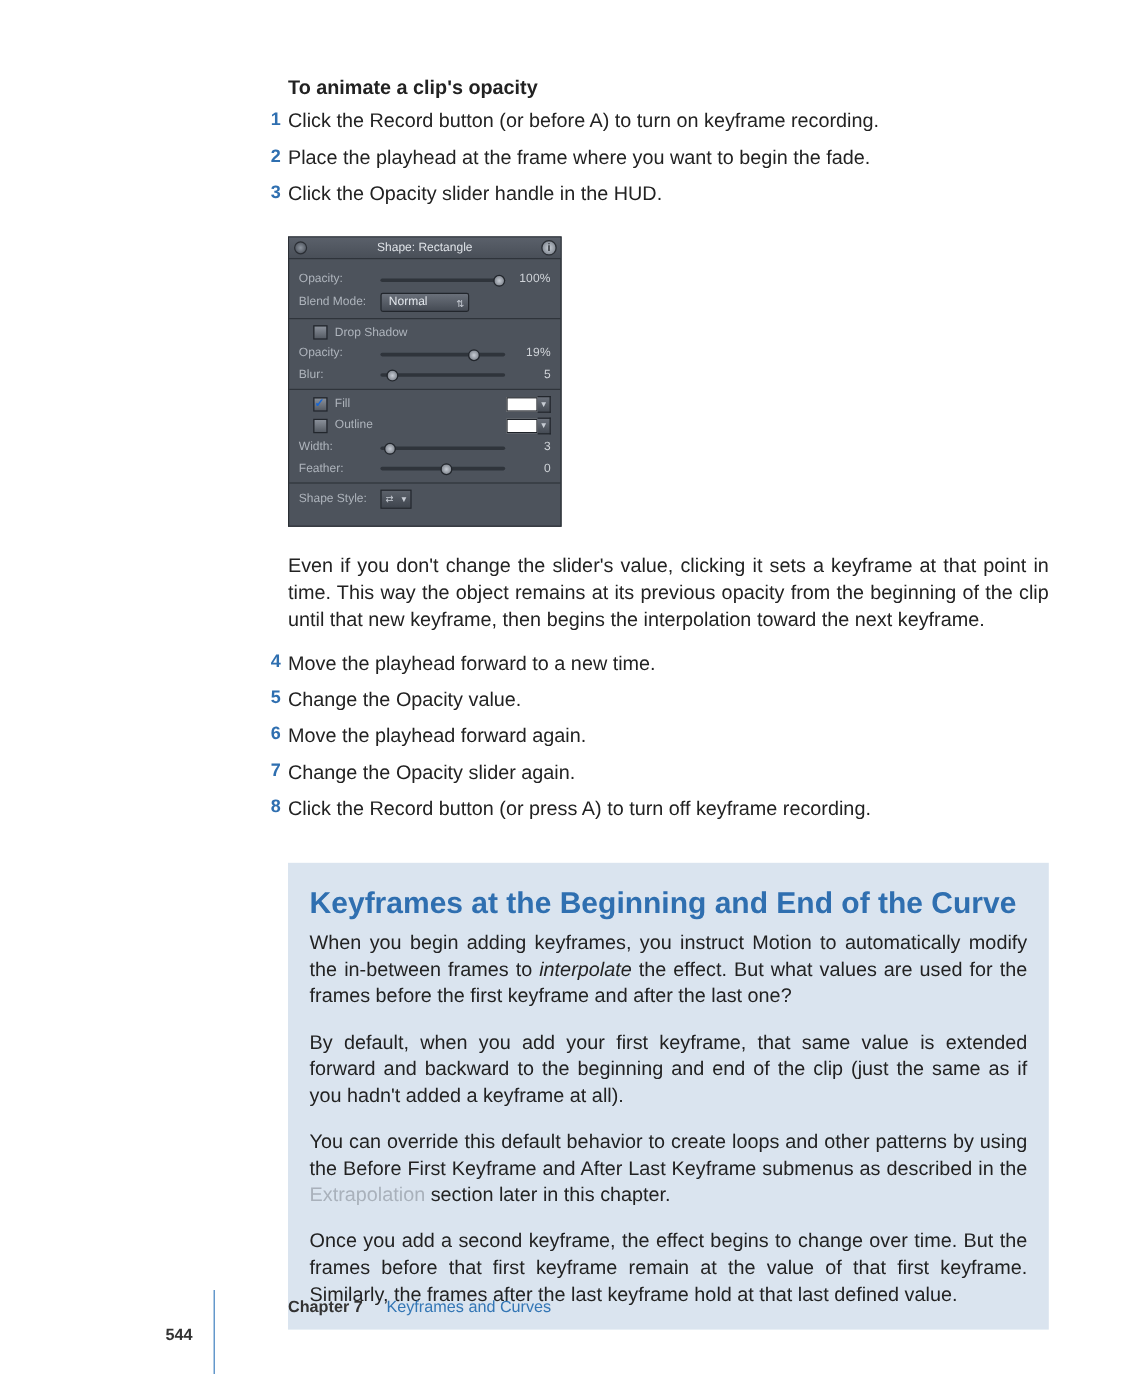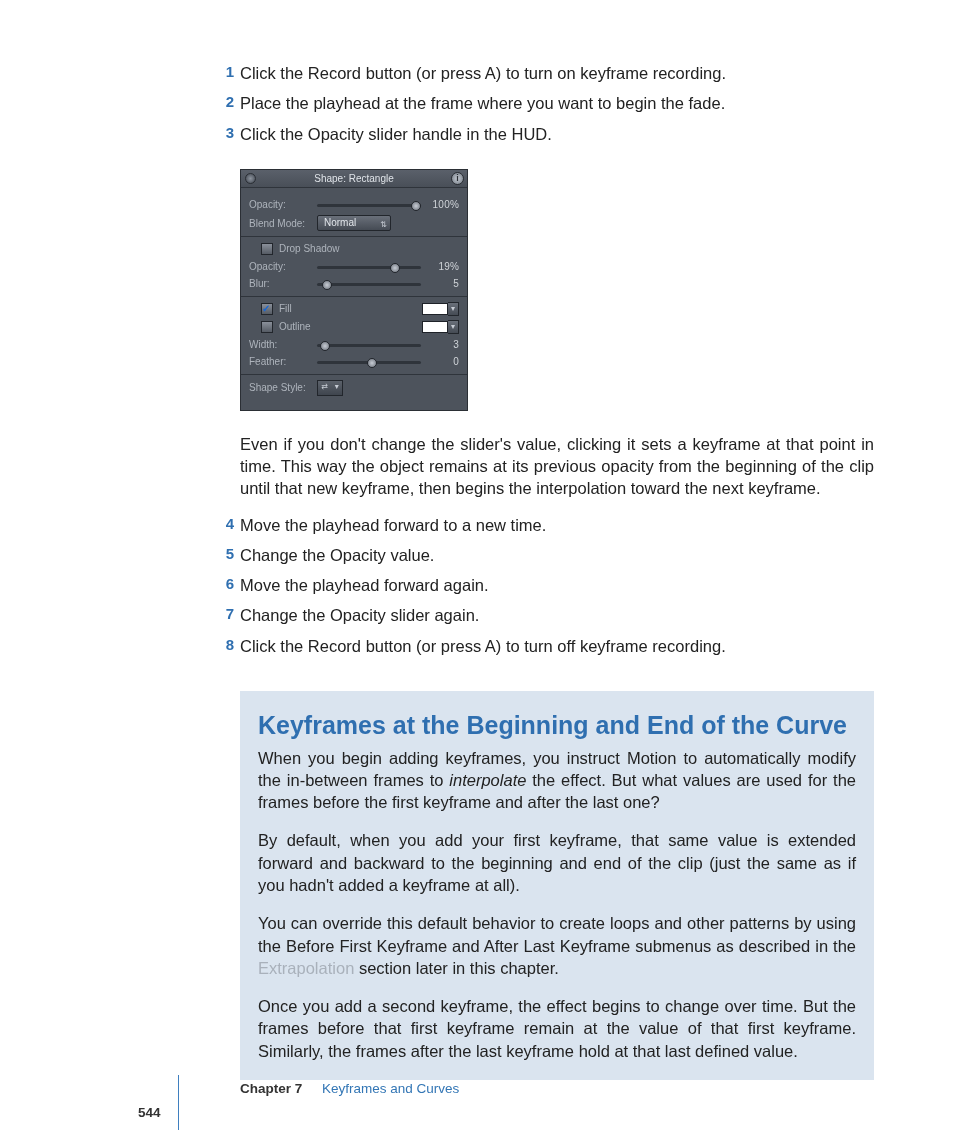--- a/index.html
+++ b/index.html
@@ -55,23 +55,24 @@
   .callout p:last-child{margin-bottom:0;}
   .callout em{font-style:italic;}
   .link{color:#a9b1bb;}
   .row-indent{padding-left:12px;}
 </style>
 </head>
 <body>
 
 <div class="page">
 
+  <h4 class="task-title">To animate a clip's opacity</h4>
 
   <ol class="steps">
-    <li><span class="num">1</span><span>Click the Record button (or press A) to turn on keyframe recording.</span></li>
+    <li><span class="num">1</span><span>Click the Record button (or before A) to turn on keyframe recording.</span></li>
     <li><span class="num">2</span><span>Place the playhead at the frame where you want to begin the fade.</span></li>
     <li><span class="num">3</span><span>Click the Opacity slider handle in the HUD.</span></li>
   </ol>
 
   <div class="hud-wrap">
     <div class="hud">
       <div class="titlebar">
         <span class="close"></span>
         <span>Shape: Rectangle</span>
         <span class="info">i</span>

